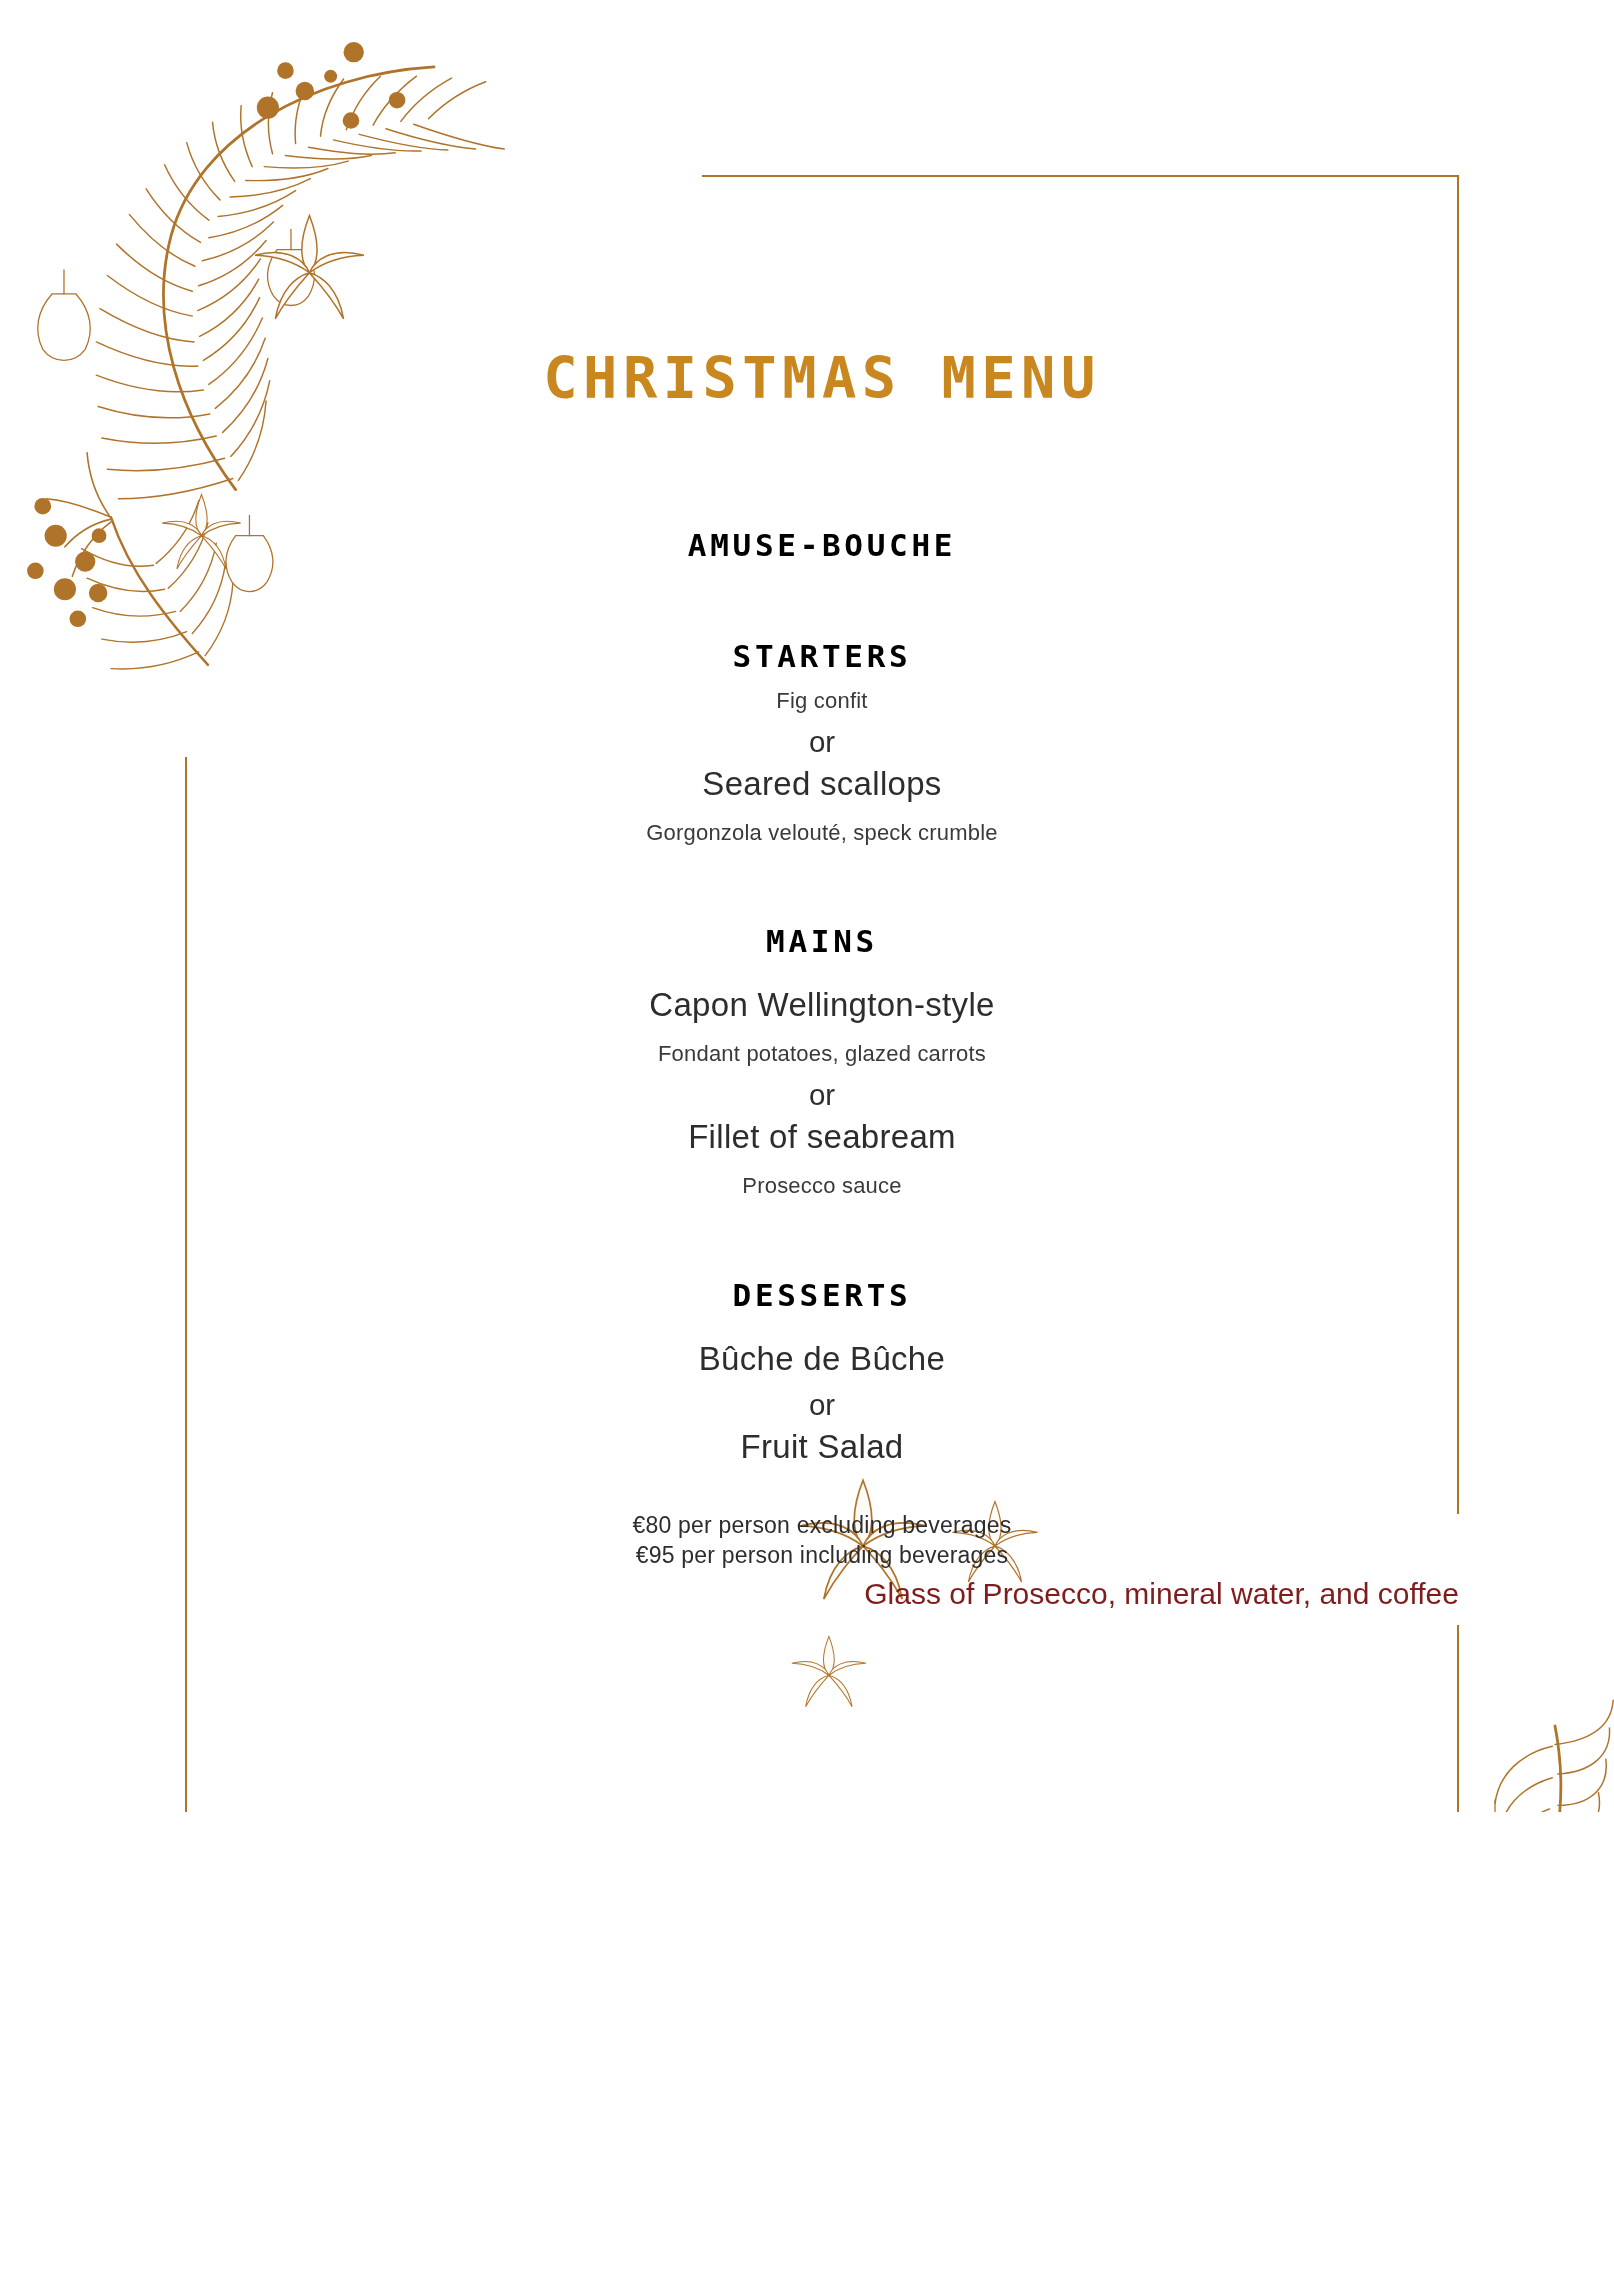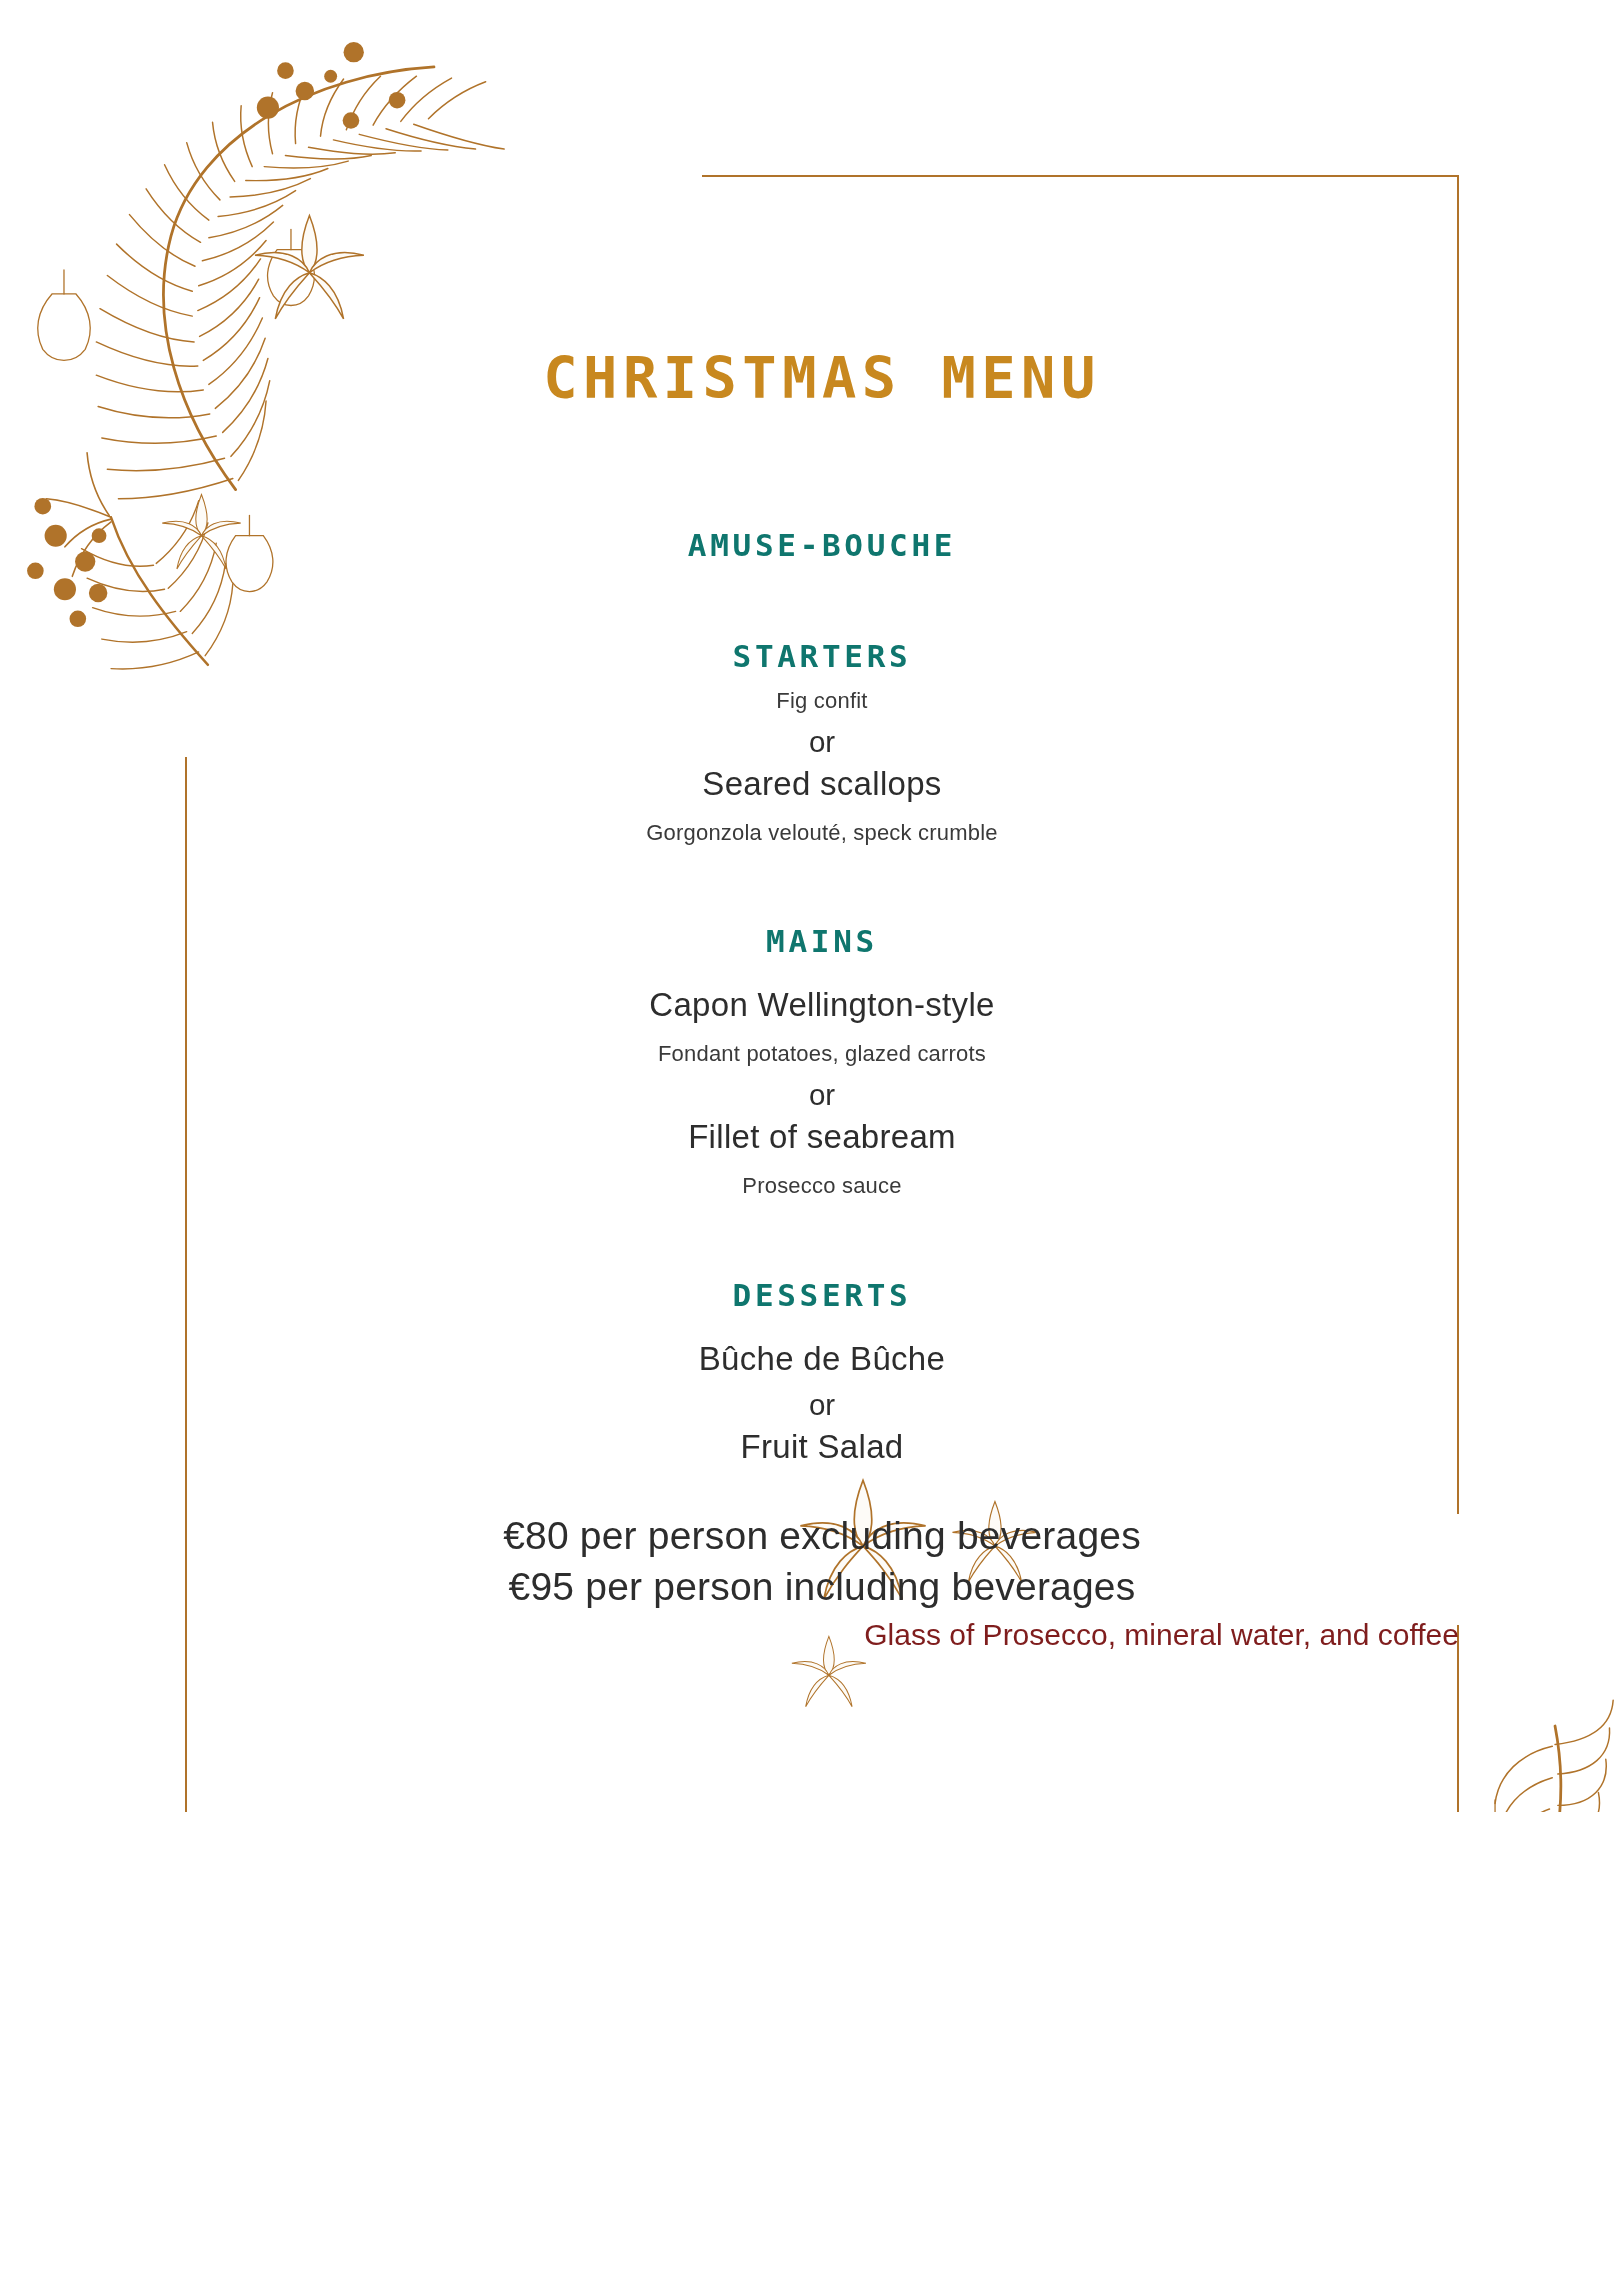--- a/index.html
+++ b/index.html
@@ -67,21 +67,21 @@
     margin-bottom: 0;
     line-height: 1;
     white-space: nowrap;
   }
 
   .section-head {
     font-family: "DejaVu Sans Mono", monospace;
     font-weight: bold;
     font-size: 31px;
     letter-spacing: 3.7px;
-    color: #0f766e;
+    color: #000000;
     line-height: 1;
   }
   #head-amuse   { margin-top: 123px; }
   #head-starters{ margin-top: 80px; }
   #head-mains   { margin-top: 78px; }
   #head-desserts{ margin-top: 79px; }
 
   .dish {
     font-size: 33px;
     color: #2d2d2d;
@@ -98,21 +98,21 @@
     font-size: 29.5px;
     color: #2d2d2d;
     line-height: 1.45;
   }
 
   .sp-dish   { margin-top: 28px; }
   .sp-or     { margin-top: 5.5px; }
   .sp-sub    { margin-top: 15px; }
 
   .price {
-    font-size: 39px;
+    font-size: 23px;
     color: #2d2d2d;
     line-height: 1.3;
     letter-spacing: 0.2px;
   }
   #price-block { margin-top: 44px; }
   .price-note {
     font-size: 30px;
     color: #7f1d1d;
     margin-top: 5.5px;
     text-align: right;

